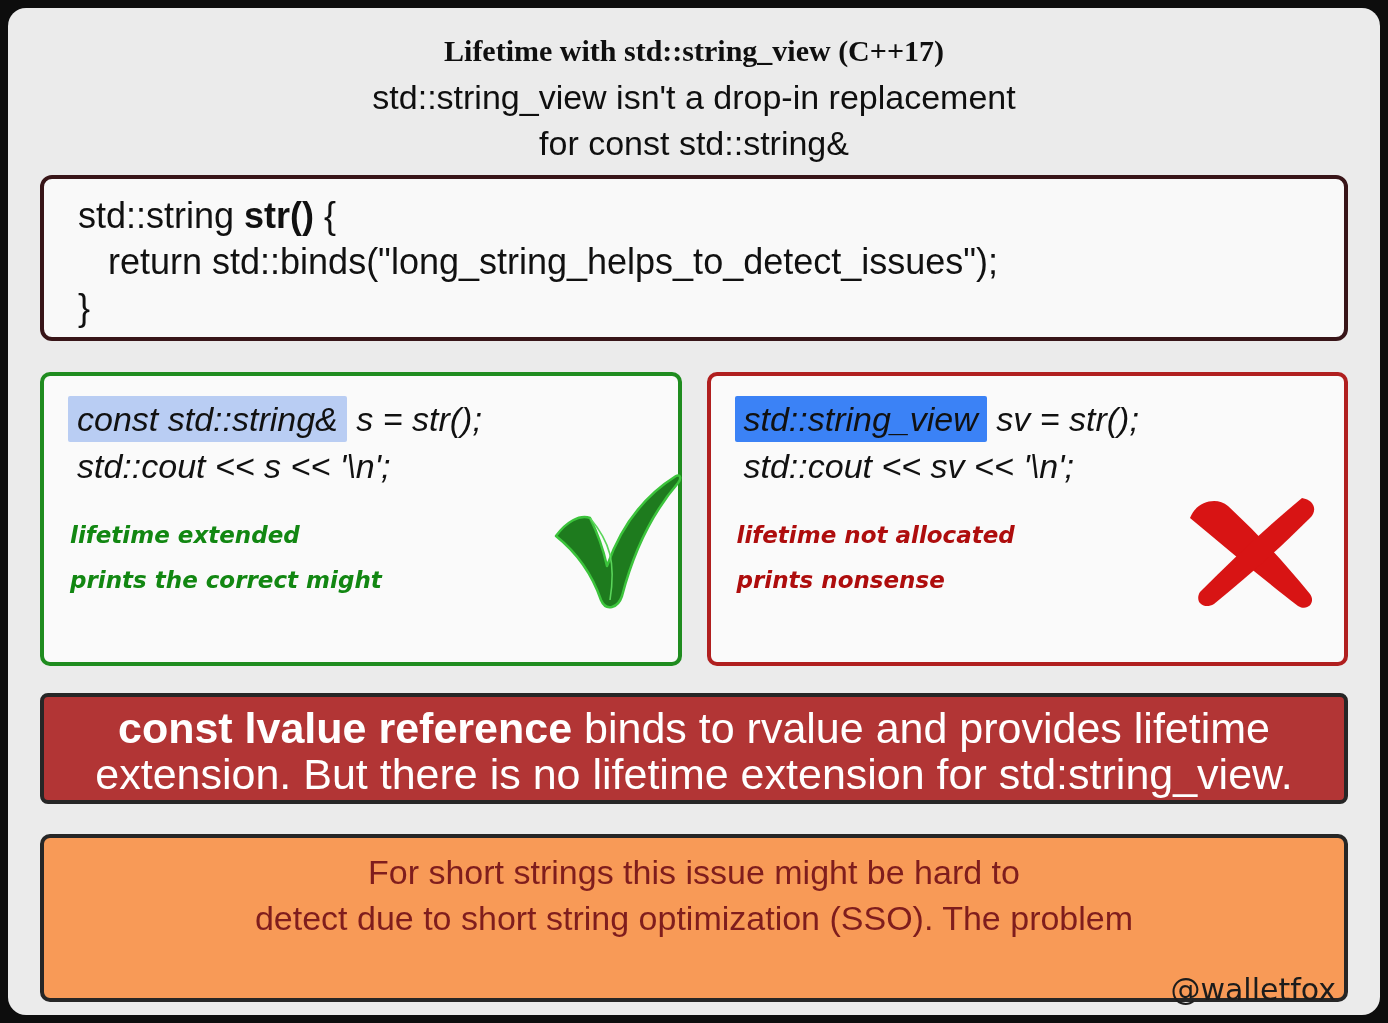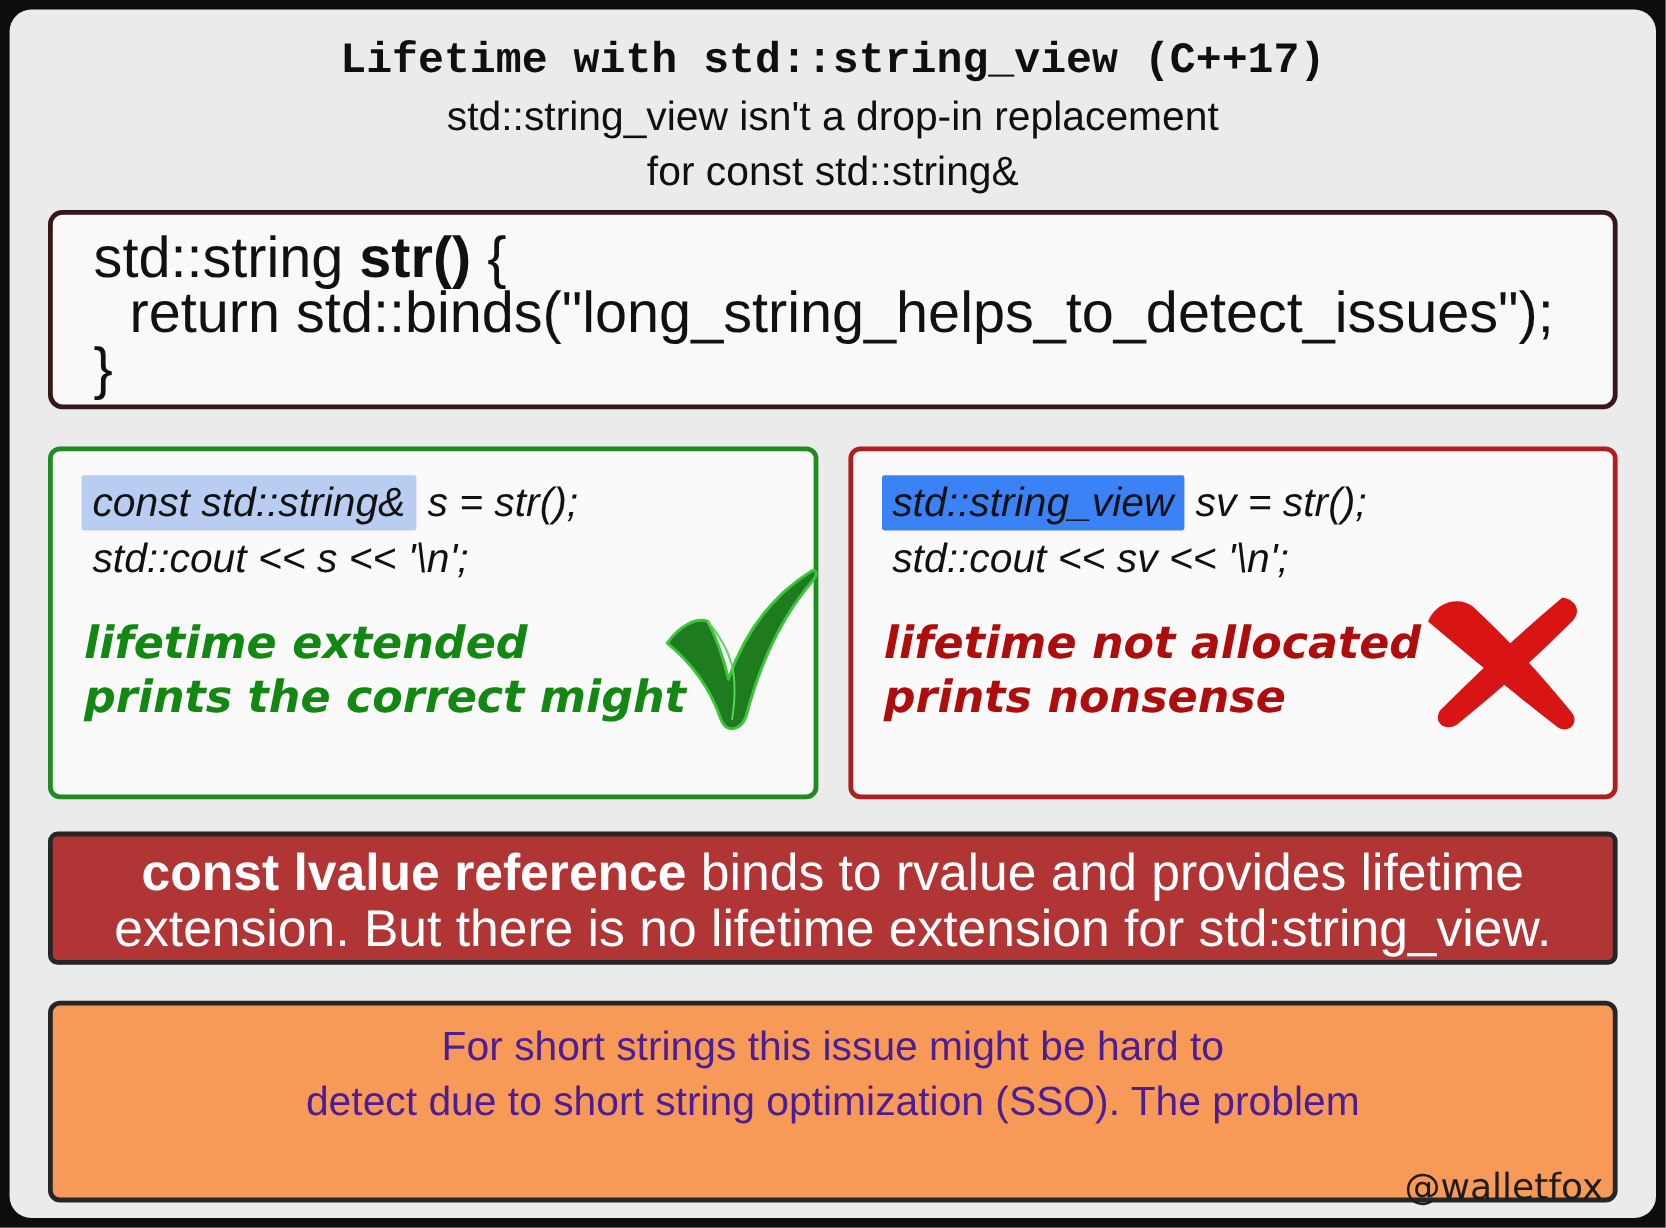--- a/index.html
+++ b/index.html
@@ -6,68 +6,68 @@
   html,body { width:1388px; height:1023px; }
   body { background:#0d0d0d; font-family:"Liberation Sans", sans-serif; position:relative; }
 
   .canvas {
     position:absolute; left:8px; top:8px; width:1372px; height:1007px;
     background:#ebebeb; border-radius:18px; overflow:hidden;
   }
 
   
   .title-block { padding-top:20px; text-align:center; color:#0f0f0f; }
-  .title-main  { font-family:Liberation Mono, monospace; font-weight:bold; font-size:36px; line-height:46px; }
+  .title-main  { font-family:Liberation Serif, serif; font-weight:bold; font-size:30px; line-height:46px; }
   .title-sub   { font-size:34px; line-height:46px; }
 
   
   .code-box {
     margin:9px 32px 0; height:166px;
     background:#f9f9f9; border:4px solid #381518; border-radius:12px;
     padding:14px 0 0 34px;
-    font-size:48px; line-height:46px; color:#111;
+    font-size:36px; line-height:46px; color:#111;
   }
   .code-box .indent { padding-left:30px; }
   .b { font-weight:bold; }
 
   
   .compare-row { display:flex; gap:25px; margin:31px 32px 0; }
   .case-box {
     flex:1; height:294px; position:relative;
     background:#fafafa; border-radius:10px; padding:20px 0 0 24px;
     font-size:34px; line-height:47px; color:#111;font-style:italic;
   }
   .case-box.good { border:4px solid #1f8c1f; }
   .case-box.bad  { border:4px solid #b01f1f; }
   .hl-blue  { background:#b9cdf3; padding:4px 9px; border-radius:2px; }
   .hl-peach { background:#3b82f6; padding:4px 9px; border-radius:2px; }
   .code-line2 { margin-left:9px; }
   .verdict {
     margin:23px 0 0 2px;
     font-family:"DejaVu Sans", sans-serif; font-weight:bold;
-    font-size:37px; line-height:45px;
+    font-size:23px; line-height:45px;
   }
   .good .verdict { color:#128712; }
   .bad  .verdict { color:#ae0d0d; }
   .mark-check { position:absolute; right:-4px; top:96px; overflow:visible; }
   .mark-x     { position:absolute; right:22px; top:118px; }
 
   
   .banner {
     margin:27px 32px 0; height:111px;
     background:#b23535; border:4px solid #262626; border-radius:8px;
     color:#ffffff; text-align:center;
     font-size:43px; line-height:46px; padding-top:8px;
   }
 
   
   .note {
     margin:30px 32px 0; height:168px;
     background:#f89a57; border:4px solid #262626; border-radius:10px;
-    color:#4c1d95; text-align:center;
+    color:#7f1d1d; text-align:center;
     font-size:34px; line-height:46px; padding-top:11px;
   }
 
   
   .watermark {
     position:absolute; right:44px; bottom:8px;
     font-family:"DejaVu Sans", sans-serif; font-size:30px; color:#1c1c1c;
   }
 </style>
 </head>

